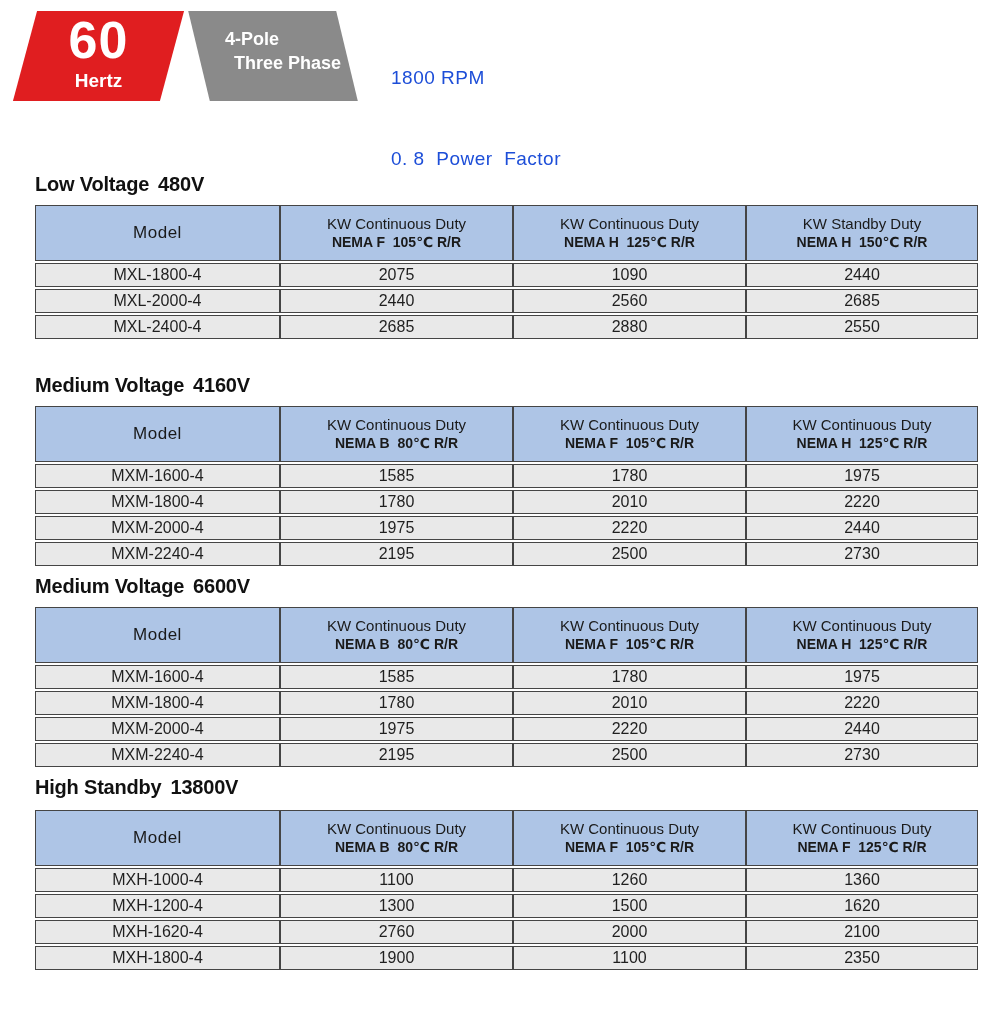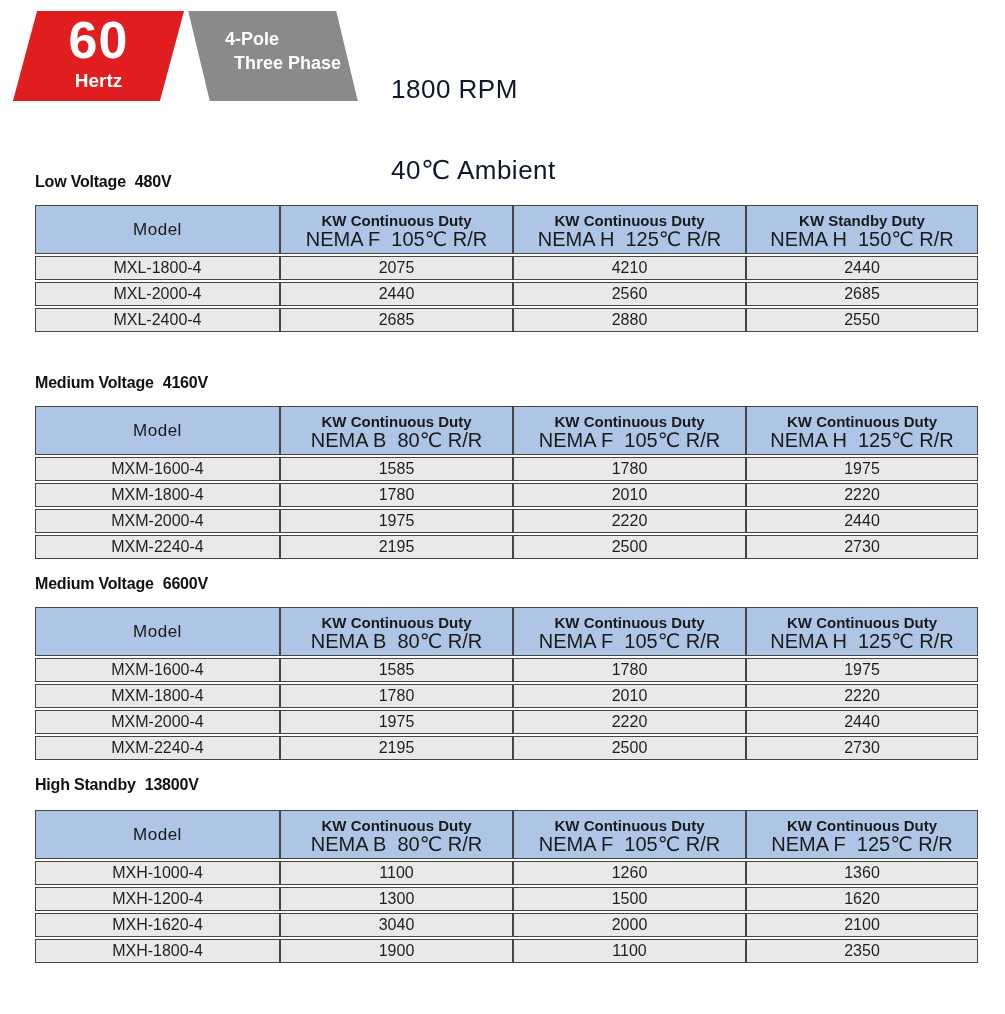--- a/index.html
+++ b/index.html
@@ -55,69 +55,69 @@
     color: #ffffff;
     font-weight: bold;
     font-size: 18px;
     padding: 16px 0 0 26px;
     line-height: 24px;
   }
   .pole-line2 { margin-left: 9px; }
 
   .specs {
     position: absolute;
-    left: 391px; top: 22px;
-    color: #0f172a;
-    font-size: 26px;
+    left: 391px; top: 10px;
+    color: #1d4ed8;
+    font-size: 19px;
     line-height: 27px;
     white-space: pre;
     letter-spacing: 0.5px;
   }
 
   
   .section-title {
     position: absolute;
     left: 35px;
-    font-size: 16px;
+    font-size: 20px;
     font-weight: bold;
     color: #111111;
     letter-spacing: -0.2px;
     white-space: pre;
   }
   .section-title .title-value { margin-left: 9px; }
 
   table.spec-table {
     position: absolute;
     left: 35px;
     width: 943px;
     border-collapse: separate;
     border-spacing: 0 2px;
     table-layout: fixed;
   }
   .spec-table th, .spec-table td {
     border: 1px solid #454545;
   }
   .spec-table th {
     background: #aec5e6;
-    height: 49px;
+    height: 56px;
     vertical-align: middle;
     text-align: center;
     color: #1a1a1a;
   }
   .spec-table th .h1 {
     display: block;
     font-size: 15px;
-    font-weight: bold;
+    font-weight: normal;
     line-height: 19px;
     white-space: pre;
   }
   .spec-table th .h2 {
     display: block;
-    font-size: 20px;
-    font-weight: normal;
+    font-size: 14px;
+    font-weight: bold;
     line-height: 19px;
     white-space: pre;
   }
   .spec-table th .model-label {
     font-size: 17px;
     font-weight: normal;
     letter-spacing: 0.5px;
   }
   .spec-table td {
     background: #e9e9e9;
@@ -141,20 +141,21 @@
     </div>
   </div>
   <div class="badge-gray">
     <div class="badge-gray-inner">
       <div class="pole-line1">4-Pole</div>
       <div class="pole-line2">Three Phase</div>
     </div>
   </div>
   <div class="specs">
     <div>1800 RPM</div>
+    <div>0. 8  Power  Factor</div>
     <div>40℃ Ambient</div>
   </div>
 
   <div class="section-title" style="top:173px"><span>Low Voltage</span><span class="title-value">480V</span></div>
   <table class="spec-table" style="top:203px">
     <colgroup>
         <col style="width:245px">
         <col style="width:233px">
         <col style="width:233px">
         <col style="width:232px">
@@ -173,21 +174,21 @@
         <th>
             <span class="h1">KW Standby Duty</span>
             <span class="h2">NEMA H  150℃ R/R</span>
           </th>
       </tr>
     </thead>
     <tbody>
       <tr>
         <td>MXL-1800-4</td>
         <td>2075</td>
-        <td>4210</td>
+        <td>1090</td>
         <td>2440</td>
       </tr>
       <tr>
         <td>MXL-2000-4</td>
         <td>2440</td>
         <td>2560</td>
         <td>2685</td>
       </tr>
       <tr>
         <td>MXL-2400-4</td>
@@ -337,21 +338,21 @@
         <td>1360</td>
       </tr>
       <tr>
         <td>MXH-1200-4</td>
         <td>1300</td>
         <td>1500</td>
         <td>1620</td>
       </tr>
       <tr>
         <td>MXH-1620-4</td>
-        <td>3040</td>
+        <td>2760</td>
         <td>2000</td>
         <td>2100</td>
       </tr>
       <tr>
         <td>MXH-1800-4</td>
         <td>1900</td>
         <td>1100</td>
         <td>2350</td>
       </tr>
     </tbody>

